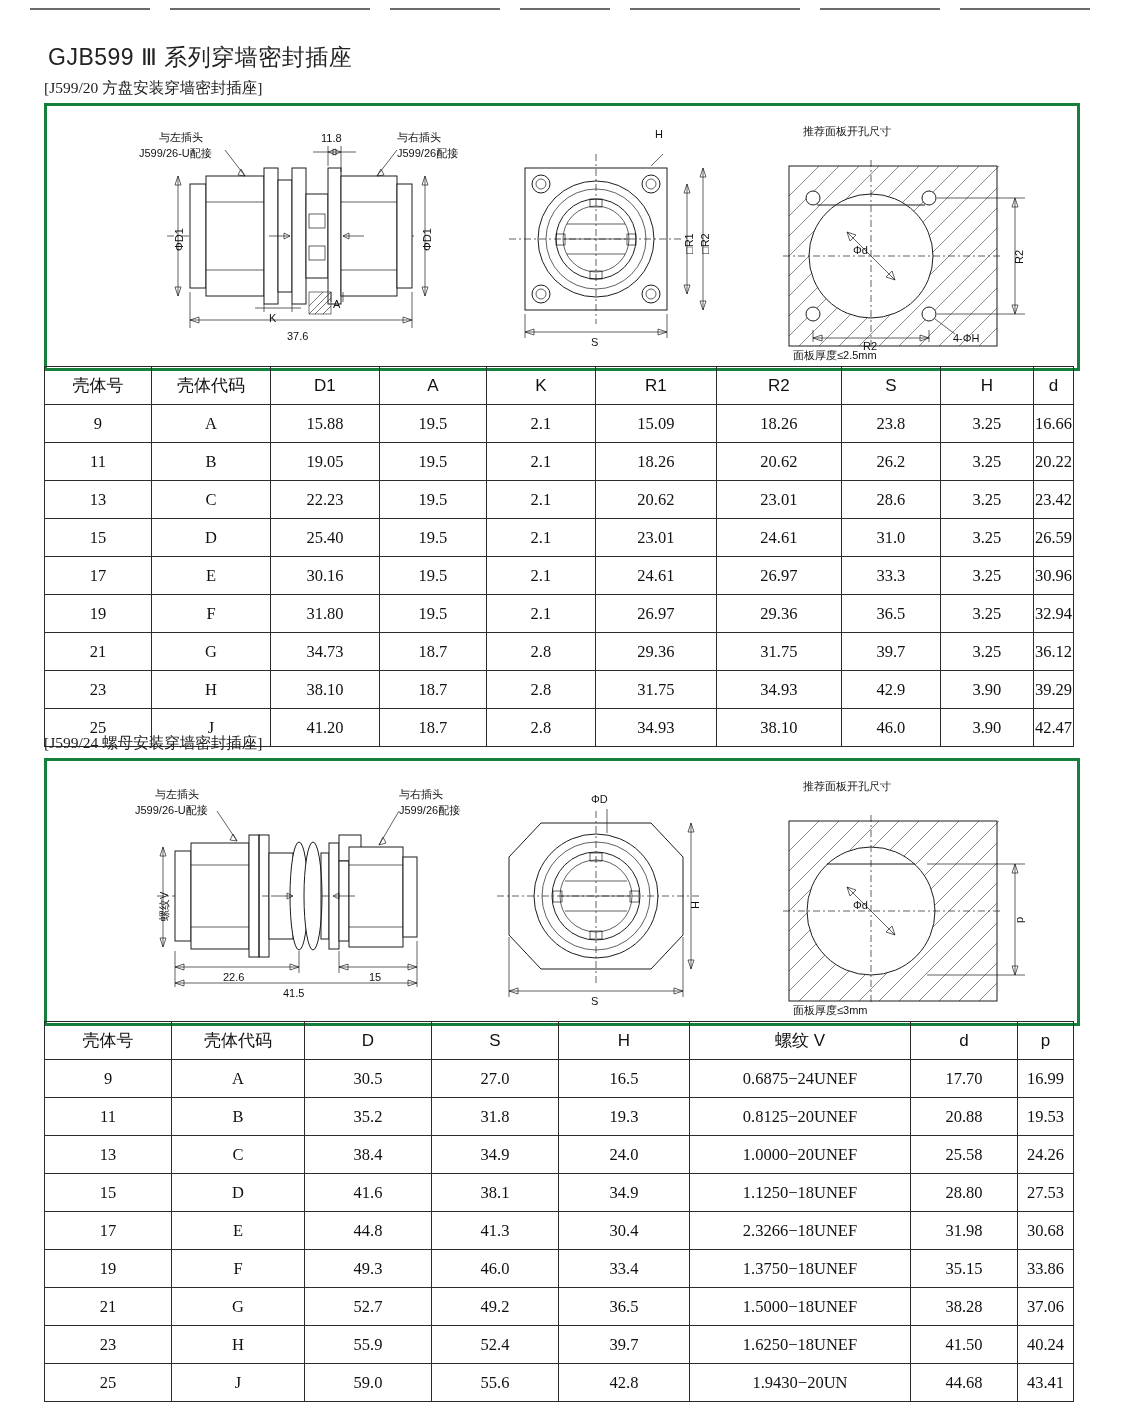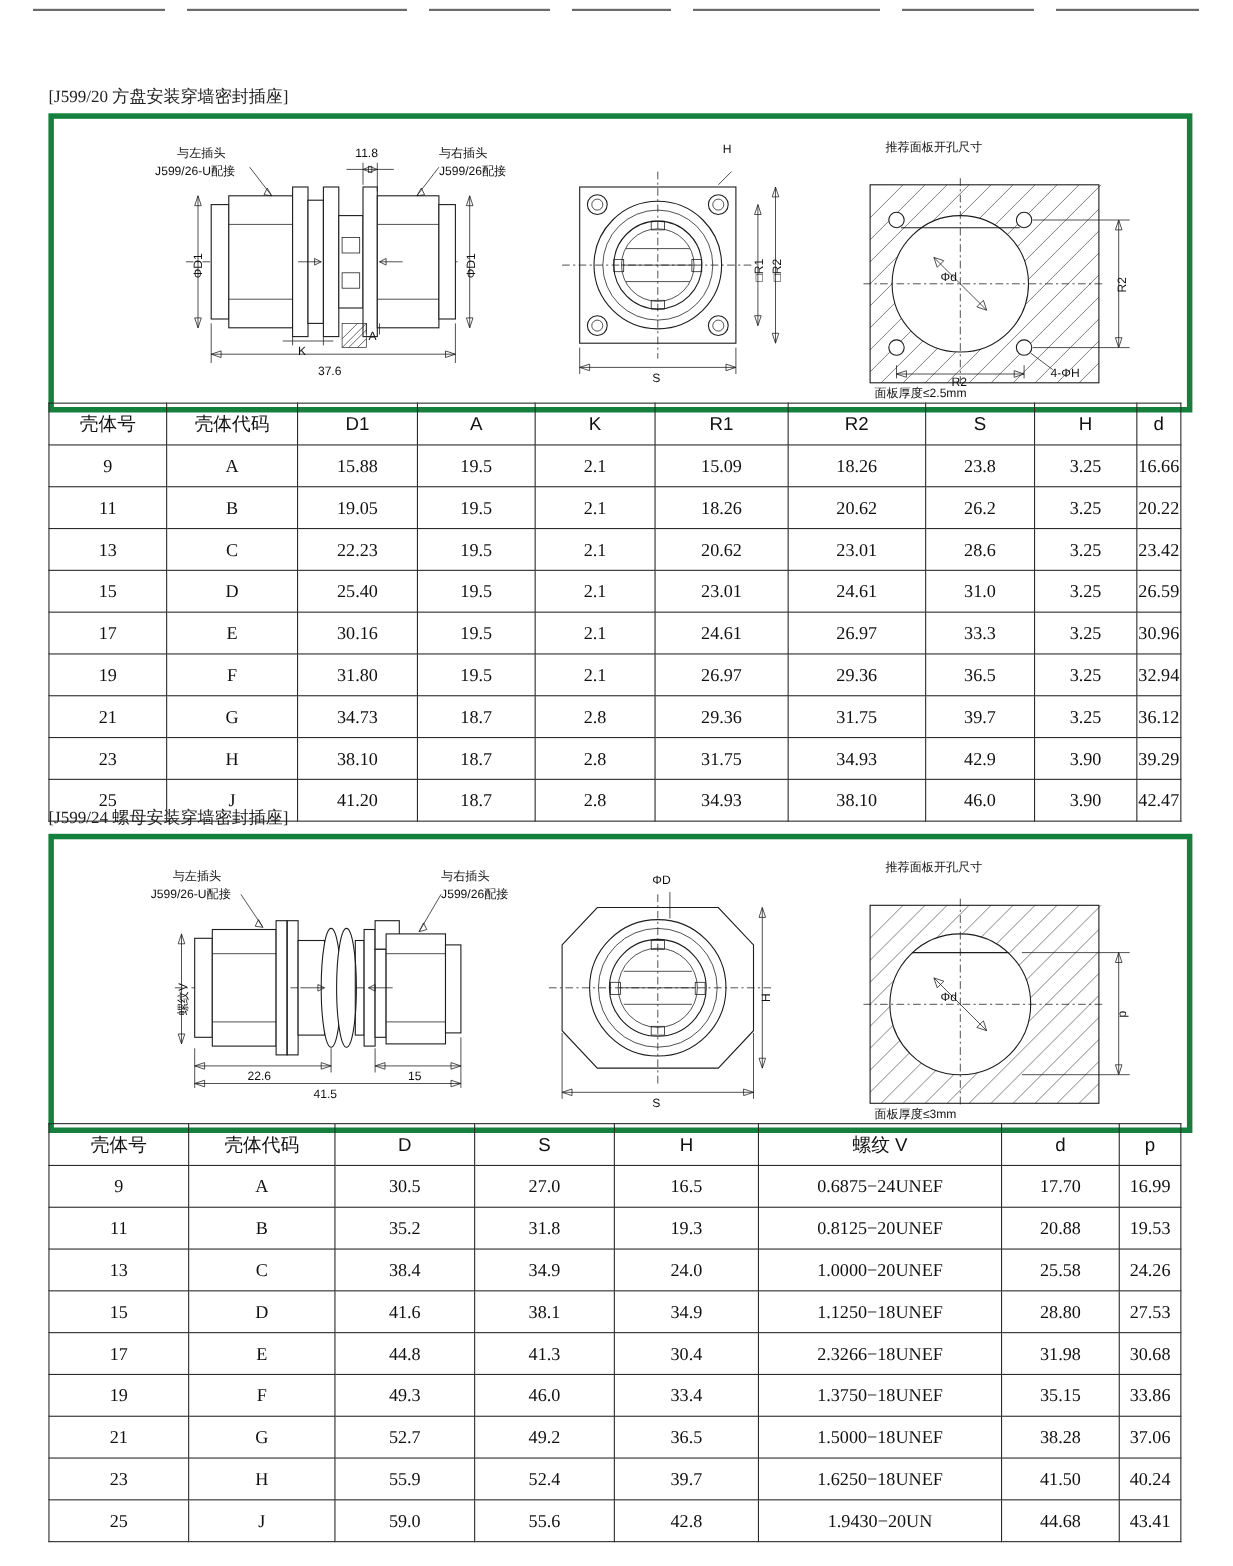--- a/index.html
+++ b/index.html
@@ -25,21 +25,21 @@
   }
   .subtitle{
     position:absolute;left:44px;font-size:15.5px;color:#222;
     font-family:Liberation Serif, serif;
   }
   #sub1{top:78px;}
   #sub2{top:733px;}
 
   
   .panel{
-    position:absolute;border:5px solid #15803d;background:#fff;
+    position:absolute;border:3px solid #15803d;background:#fff;
   }
   #panel1{left:44px;top:103px;width:1030px;height:262px;}
   #panel2{left:44px;top:758px;width:1030px;height:262px;}
 
   .dwg{position:absolute;inset:0;}
   .lbl{
     position:absolute;font-size:11px;color:#111;
     font-family:"Liberation Sans", sans-serif;white-space:nowrap;
   }
   .lbl.cn{font-family:"Liberation Sans", sans-serif;}
@@ -93,20 +93,21 @@
   <div class="top-strip">
     <div class="seg" style="left:30px;width:120px;"></div>
     <div class="seg" style="left:170px;width:200px;"></div>
     <div class="seg" style="left:390px;width:110px;"></div>
     <div class="seg" style="left:520px;width:90px;"></div>
     <div class="seg" style="left:630px;width:170px;"></div>
     <div class="seg" style="left:820px;width:120px;"></div>
     <div class="seg" style="left:960px;width:130px;"></div>
   </div>
 
+  <div class="title">GJB599 Ⅲ 系列穿墙密封插座</div>
   <div class="subtitle" id="sub1">[J599/20 方盘安装穿墙密封插座]</div>
 
   <div class="panel" id="panel1">
     <svg class="dwg" width="1028" height="260" viewBox="0 0 1028 260">
 
       <line class="s-dash" x1="120" y1="130" x2="370" y2="130"></line>
 
       <rect class="s-line fillw" x="143" y="78" width="16" height="104"></rect>
       <rect class="s-line fillw" x="159" y="70" width="58" height="120"></rect>
       <rect class="s-line fillw" x="217" y="62" width="14" height="136"></rect>

